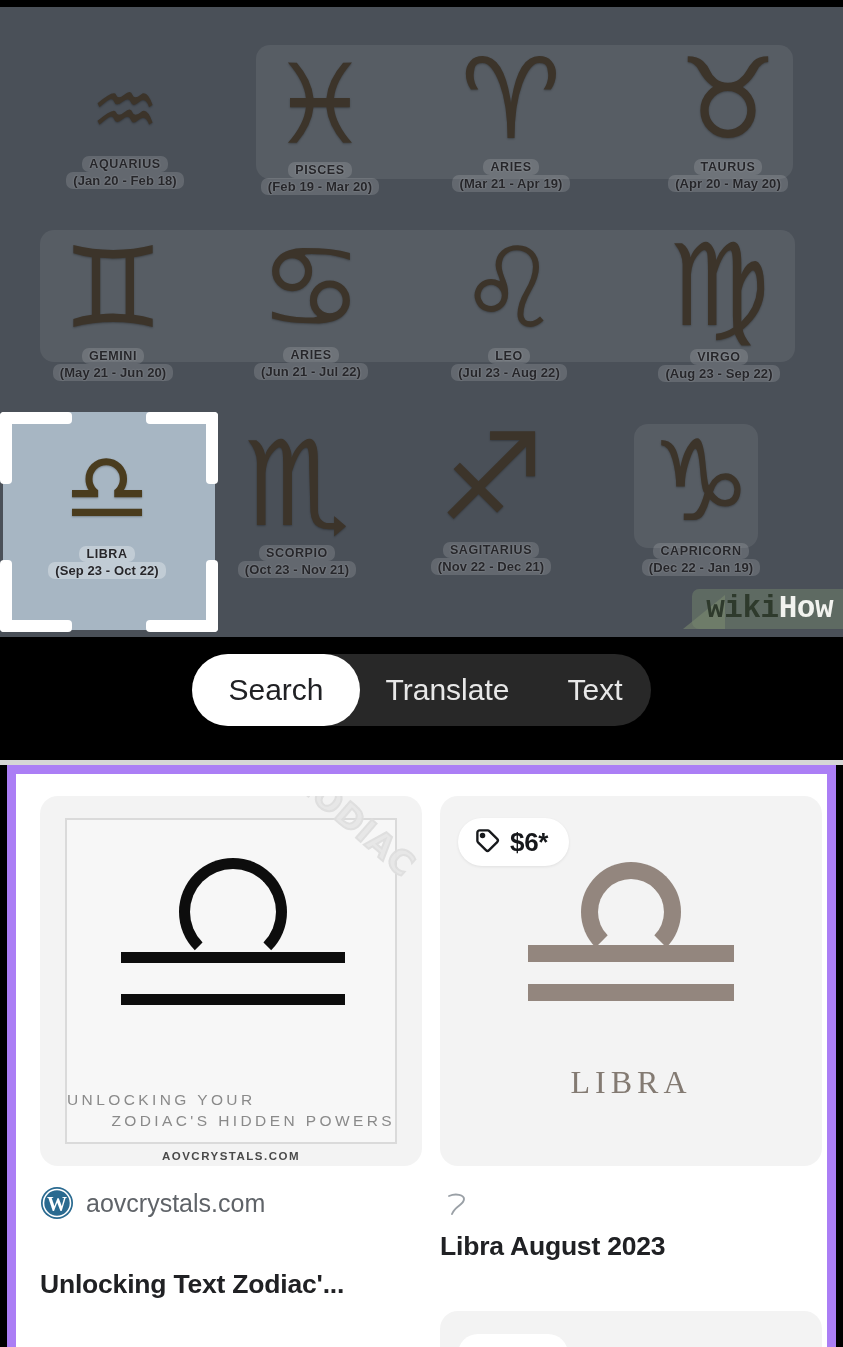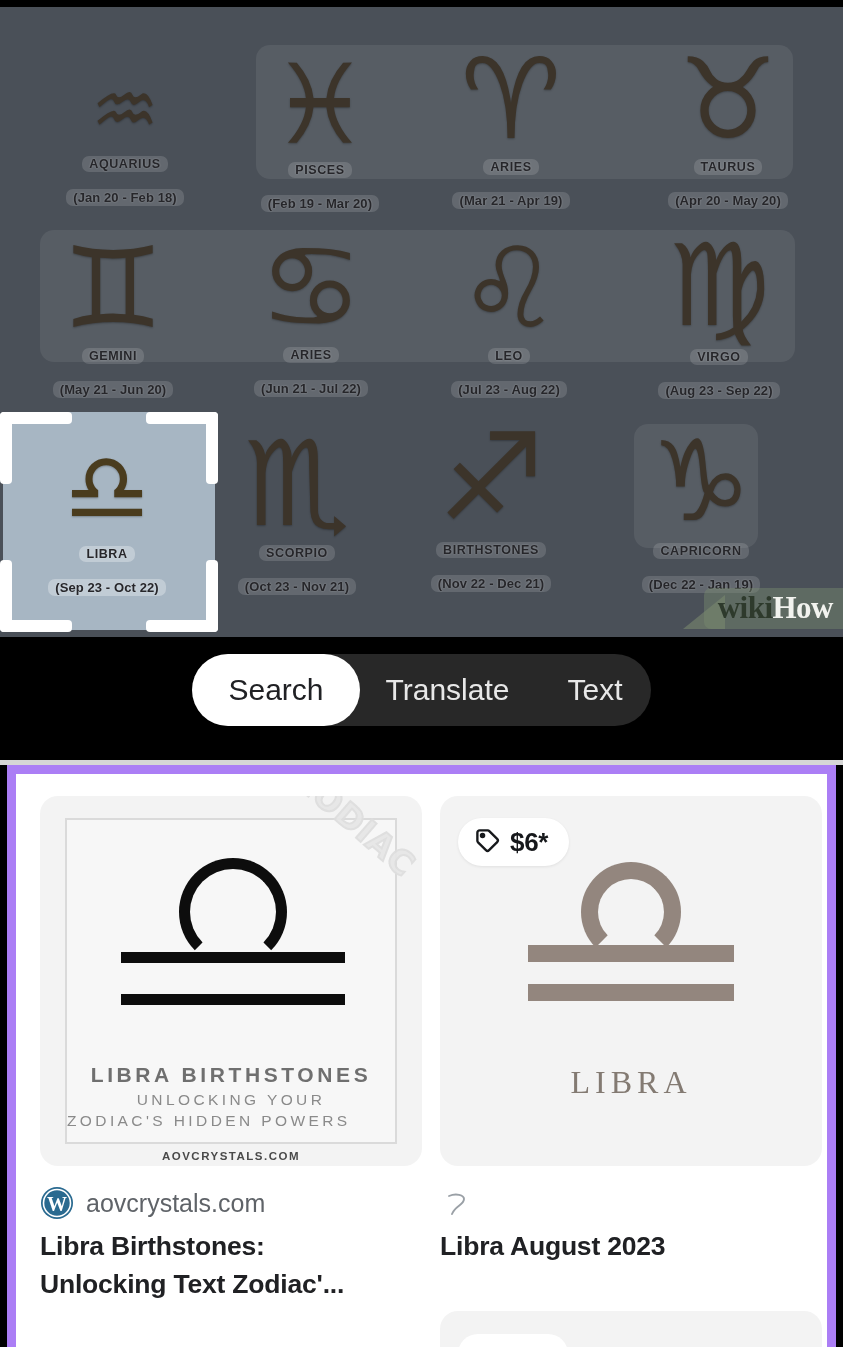--- a/index.html
+++ b/index.html
@@ -46,21 +46,21 @@
     background: rgba(255,255,255,0.14);
     border-radius: 7px;
     color: #26262a;
     text-align: center;
     white-space: nowrap;
     padding: 1px 7px;
     font-weight: bold;
     text-shadow: 0 0 2px rgba(255,255,255,0.35);
   }
   .lbl-name { font-size: 12.5px; letter-spacing: 0.6px; }
-  .lbl-date { font-size: 13px; margin-top: 17px; letter-spacing: 0.1px; }
+  .lbl-date { font-size: 13px; margin-top: 0; letter-spacing: 0.1px; }
 
   
   #selected-chip {
     position: absolute;
     left: 3px; top: 412px; width: 212px; height: 218px;
     background: rgba(190,208,222,0.80);
     border-radius: 22px;
     overflow: hidden;
   }
   #selected-frame {
@@ -75,21 +75,21 @@
   
   .br { border-radius: 4px; }
 
   
   #wikihow {
     position: absolute; right: 0px; bottom: 8px;
     display: flex; align-items: center;
     background: rgba(120,138,110,0.45);
     border-radius: 7px 0 0 7px;
     padding: 2px 10px 3px 14px;
-    font-family: Liberation Serif, serif;
+    font-family: Liberation Mono, monospace;
     font-size: 31px; font-weight: bold;
     letter-spacing: -0.5px;
   }
   #wikihow .w1 { color: #2e3a2c; }
   #wikihow .w2 { color: #f2f3ef; }
   #wikihow-tri {
     position: absolute; right: 118px; bottom: 8px;
     width: 0; height: 0;
     border-bottom: 34px solid rgba(141,160,120,0.42);
     border-left: 42px solid transparent;
@@ -186,27 +186,26 @@
   .libra-bar { position: absolute; }
 
   #card1-t1 {
     position: absolute; left: 0; right: 0; top: 243px;
     text-align: center;
     color: #6f6f6f;
     font-size: 21px; font-weight: bold; letter-spacing: 3.6px;
   }
   #card1-t2 {
     position: absolute; left: 0; right: 0; top: 271px;
-    text-align: center;
     color: #8a8a8a;
     font-size: 15.5px; letter-spacing: 3.4px;
   }
   #card1-t3 {
     position: absolute; left: 0; right: 0; top: 292px;
-    text-align: left;
+    text-align: right;
     color: #8a8a8a;
     font-size: 15.5px; letter-spacing: 3.4px;
   }
   #card1-url {
     position: absolute; left: 0; right: 0; top: 330px;
     text-align: center;
     color: #4a4a4a;
     font-size: 11.5px; font-weight: bold; letter-spacing: 1.5px;
   }
 
@@ -336,21 +335,21 @@
   </div>
 
   <div class="zodiac-cell" style="left:214px; top:425px; width:166px;">
     <div class="glyph" style="font-size:118px; margin-bottom:2px;">♏</div>
     <div class="lbl-name">SCORPIO</div>
     <div class="lbl-date">(Oct 23 - Nov 21)</div>
   </div>
 
   <div class="zodiac-cell" style="left:408px; top:418px; width:166px;">
     <div class="glyph" style="font-size:120px; margin-bottom:4px;">♐</div>
-    <div class="lbl-name">BIRTHSTONES</div>
+    <div class="lbl-name">SAGITARIUS</div>
     <div class="lbl-date">(Nov 22 - Dec 21)</div>
   </div>
 
   <div class="zodiac-cell" style="left:618px; top:425px; width:166px;">
     <div class="glyph" style="font-size:112px; margin-bottom:6px;">♑</div>
     <div class="lbl-name">CAPRICORN</div>
     <div class="lbl-date">(Dec 22 - Jan 19)</div>
   </div>
 
   <div id="wikihow-tri"></div>
@@ -375,40 +374,39 @@
     <div class="result-col">
       <div class="thumb">
         <div id="art1-border">
 
           <div class="libra-mark" style="left:54px; top:38px; width:224px; height:120px;">
             <div class="libra-ring" style="left:58px; top:0px; width:108px; height:108px; border-width:11px; border-color:#0d0d0d;"></div>
             <div class="libra-bar" style="left:0px; top:94px; width:224px; height:11px; background:#0d0d0d;"></div>
             <div class="libra-bar" style="left:0px; top:136px; width:224px; height:11px; background:#0d0d0d;"></div>
           </div>
 
-          <div id="card1-t1">LIBRA BIRTHSTONES</div>
           <div id="card1-t2">UNLOCKING YOUR</div>
           <div id="card1-t3">ZODIAC'S HIDDEN POWERS</div>
           <div id="card1-url">AOVCRYSTALS.COM</div>
         </div>
         <div id="zodiac-stamp">ZODIAC</div>
       </div>
 
       <div class="meta-row">
         <span class="favicon">
           <svg width="34" height="34" viewBox="0 0 34 34">
             <circle cx="17" cy="17" r="16" fill="#2a6a90"></circle>
             <circle cx="17" cy="17" r="13.5" fill="none" stroke="#ffffff" stroke-width="1.6"></circle>
             <text x="17" y="25" font-family="Liberation Serif, serif" font-size="20" font-weight="bold" fill="#ffffff" text-anchor="middle">W</text>
           </svg>
         </span>
         <span class="source">aovcrystals.com</span>
       </div>
       <div class="res-title">
-        <span>Libra Birthstones:</span><br>
+        <br>
         <span>Unlocking Text Zodiac'...</span>
       </div>
     </div>
 
     <div class="result-col">
       <div class="thumb">
 
         <div id="price-badge">
           <span>
             <svg width="27" height="27" viewBox="0 0 24 24" fill="none" stroke="#16181b" stroke-width="2.1" stroke-linecap="round" stroke-linejoin="round">

